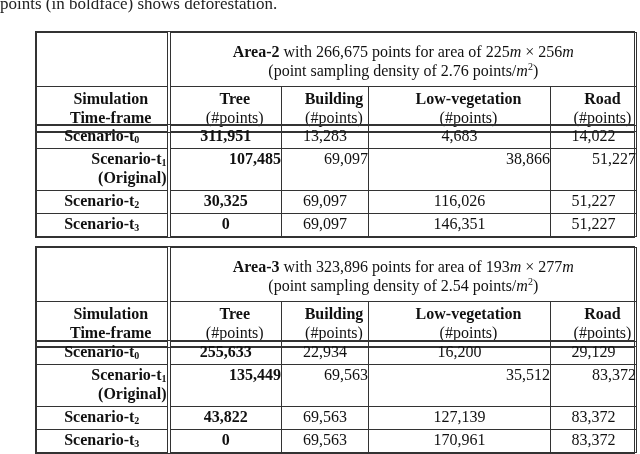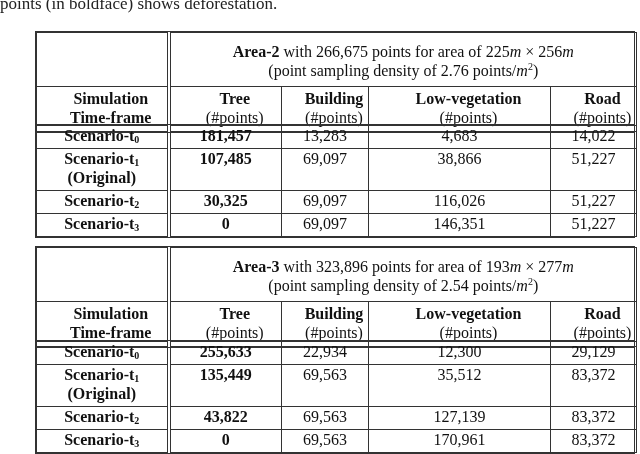--- a/index.html
+++ b/index.html
@@ -11,21 +11,21 @@
     td { border: 1px solid #333; text-align: center; padding: 0; font-size: 16px; line-height: 19px; vertical-align: top; }
     td.lab { border-right: 4px double #333; font-weight: bold; }
     .b { font-weight: bold; }
     sub { font-size: 10px; vertical-align: -2px; line-height: 0; }
     sup { font-size: 10px; vertical-align: 6px; line-height: 0; }
     i { font-style: italic; }
     col.c0 { width: 132px; } col.c1 { width: 113px; } col.c2 { width: 87px; } col.c3 { width: 182px; } col.c4 { width: 86px; }
     tr.hdr1 td { height: 44px; padding-top: 9px; }
     tr.hdr2 td { height: 42px; padding-top: 2px; padding-left: 18px; }
     tr.drow td { height: 22px; margin-top: 36px; }
-    tr.drow2 td { height: 41px; }
+    tr.drow2 td { height: 41px; text-align: right; }
   </style>
 </head>
 <body>
 
 <div class="caption">points (in boldface) shows deforestation.</div>
 
 <div id="tables">
     <div class="block" style="top:31px">
       <table>
         <colgroup>
@@ -55,21 +55,21 @@
         <colgroup>
           <col class="c0">
           <col class="c1">
           <col class="c2">
           <col class="c3">
           <col class="c4">
         </colgroup>
         <tbody>
           <tr class="drow">
             <td class="lab">Scenario-t<sub>0</sub></td>
-            <td class="b">181,457</td>
+            <td class="b">311,951</td>
             <td>13,283</td>
             <td>4,683</td>
             <td>14,022</td>
           </tr>
           <tr class="drow2">
             <td class="lab">Scenario-t<sub>1</sub><br>(Original)</td>
             <td class="b">107,485</td>
             <td>69,097</td>
             <td>38,866</td>
             <td>51,227</td>
@@ -122,21 +122,21 @@
           <col class="c1">
           <col class="c2">
           <col class="c3">
           <col class="c4">
         </colgroup>
         <tbody>
           <tr class="drow">
             <td class="lab">Scenario-t<sub>0</sub></td>
             <td class="b">255,633</td>
             <td>22,934</td>
-            <td>12,300</td>
+            <td>16,200</td>
             <td>29,129</td>
           </tr>
           <tr class="drow2">
             <td class="lab">Scenario-t<sub>1</sub><br>(Original)</td>
             <td class="b">135,449</td>
             <td>69,563</td>
             <td>35,512</td>
             <td>83,372</td>
           </tr>
           <tr class="drow">

